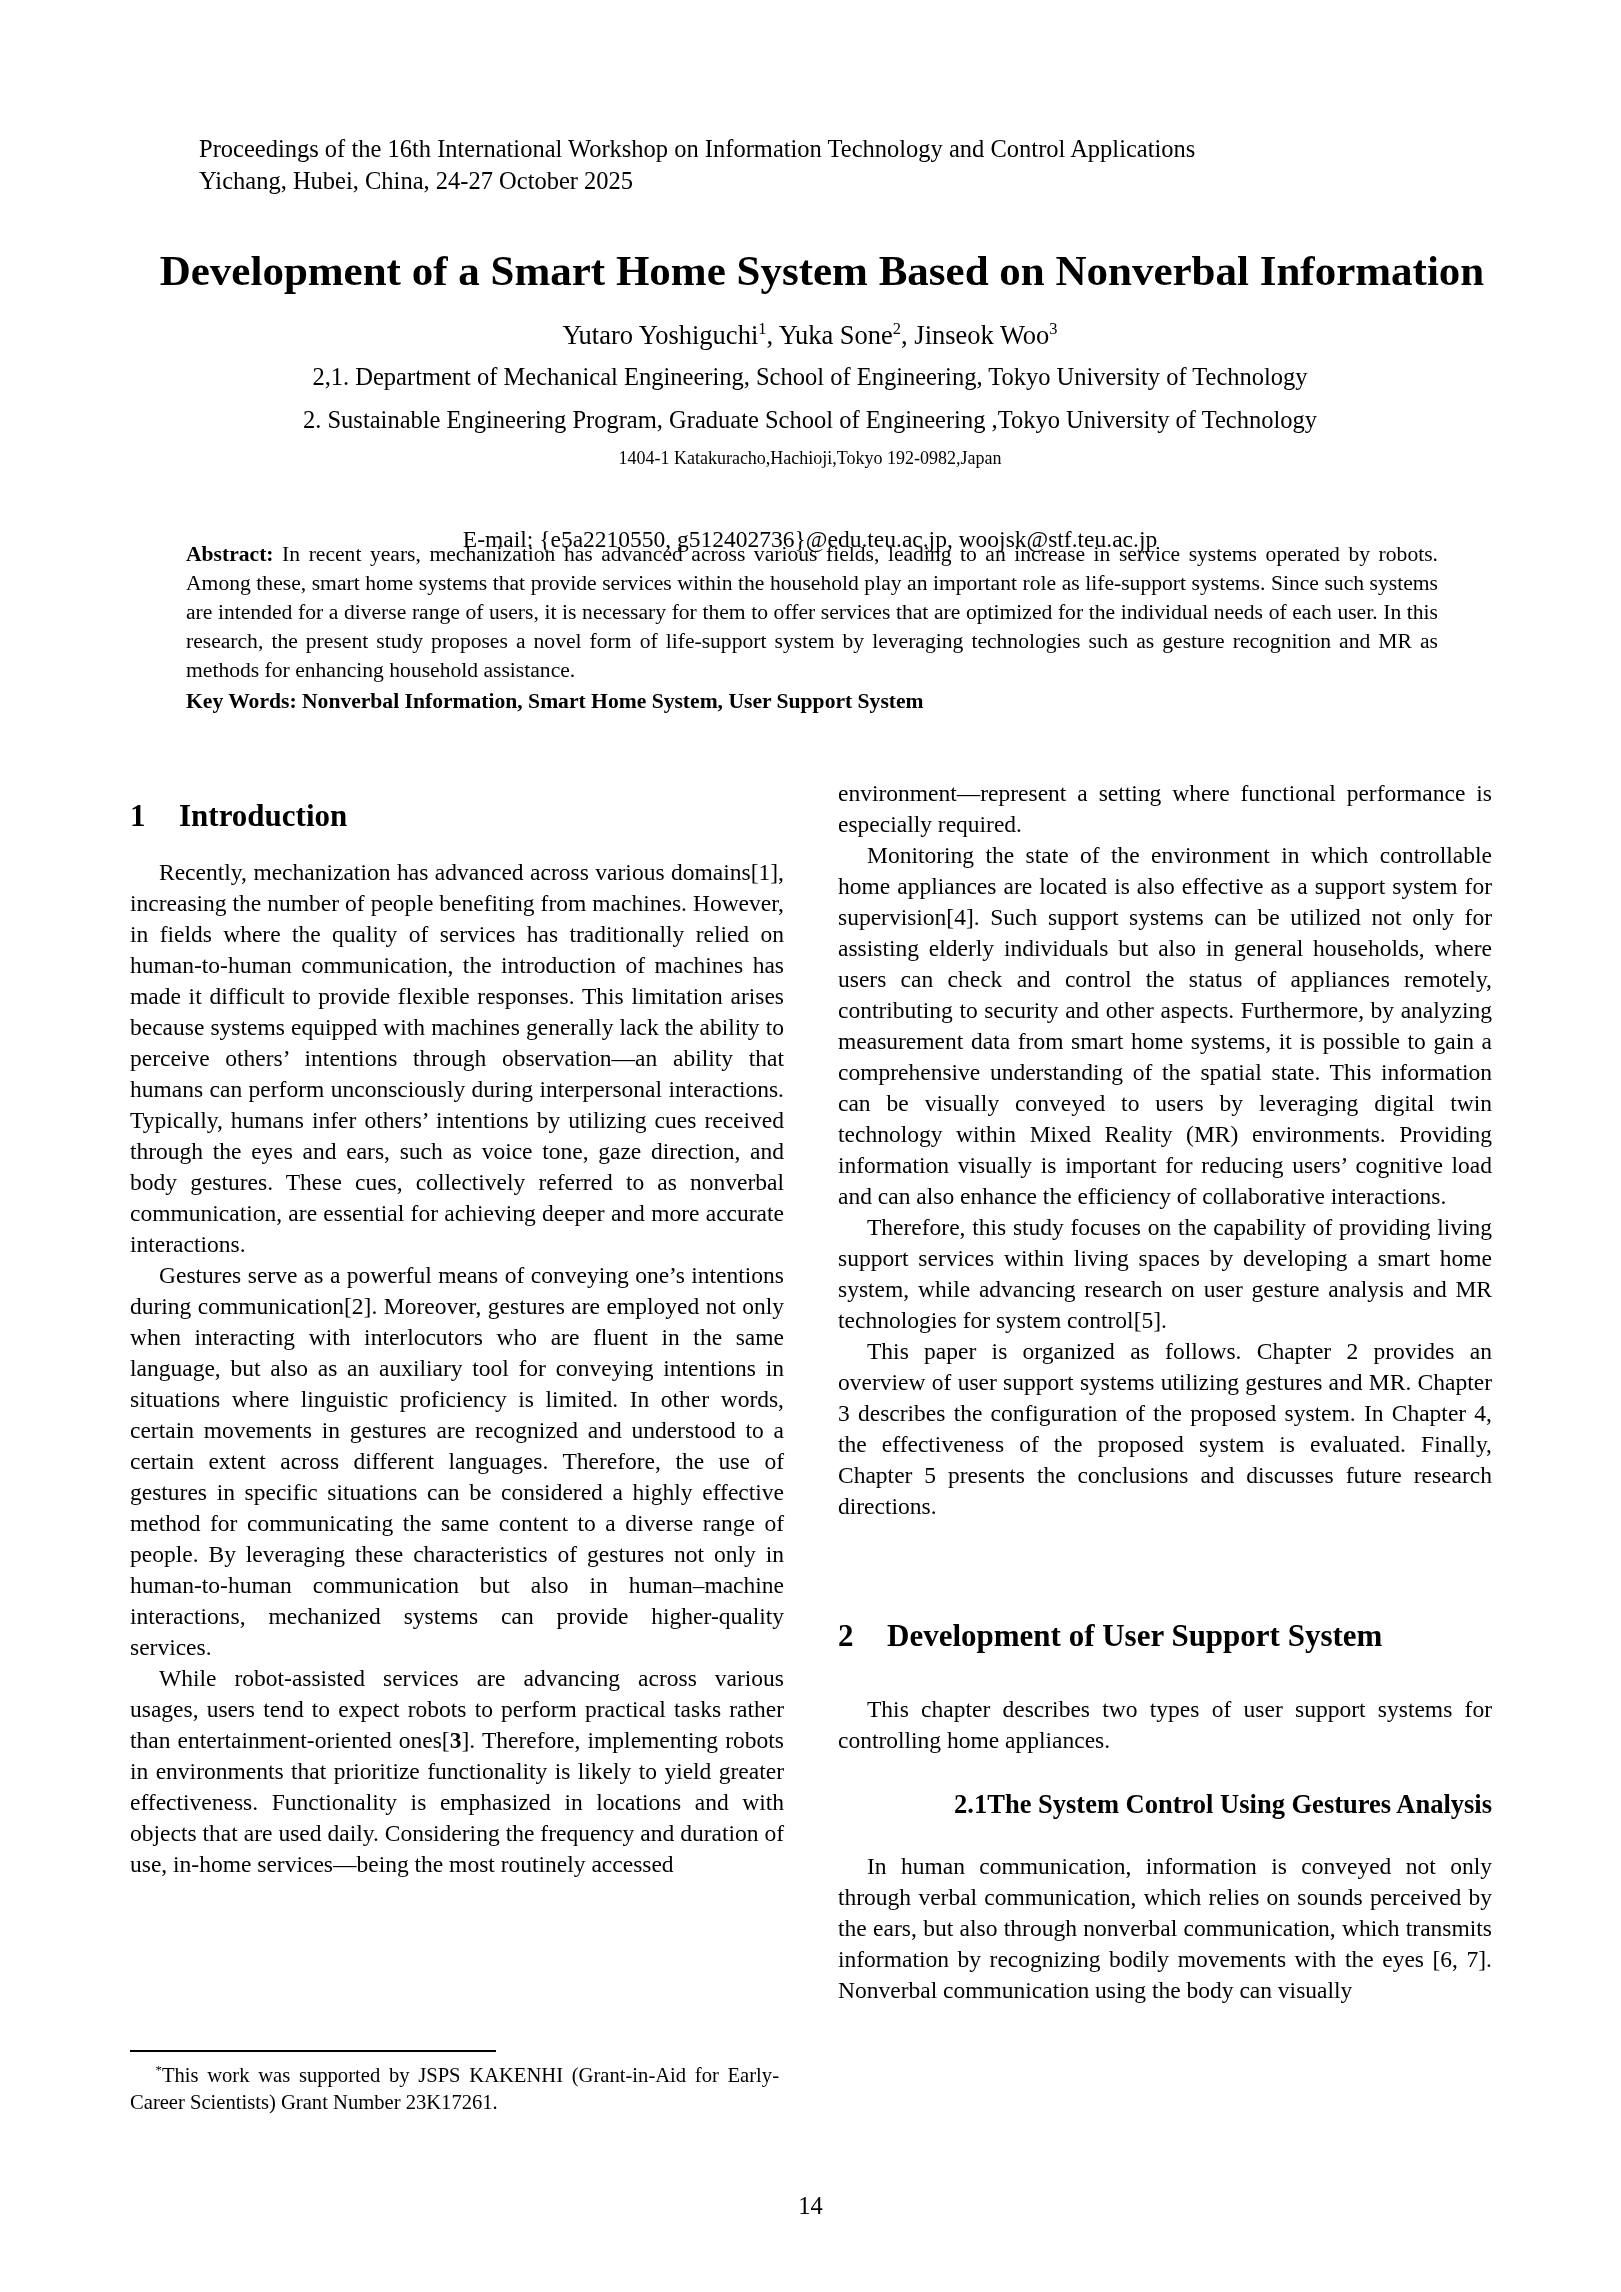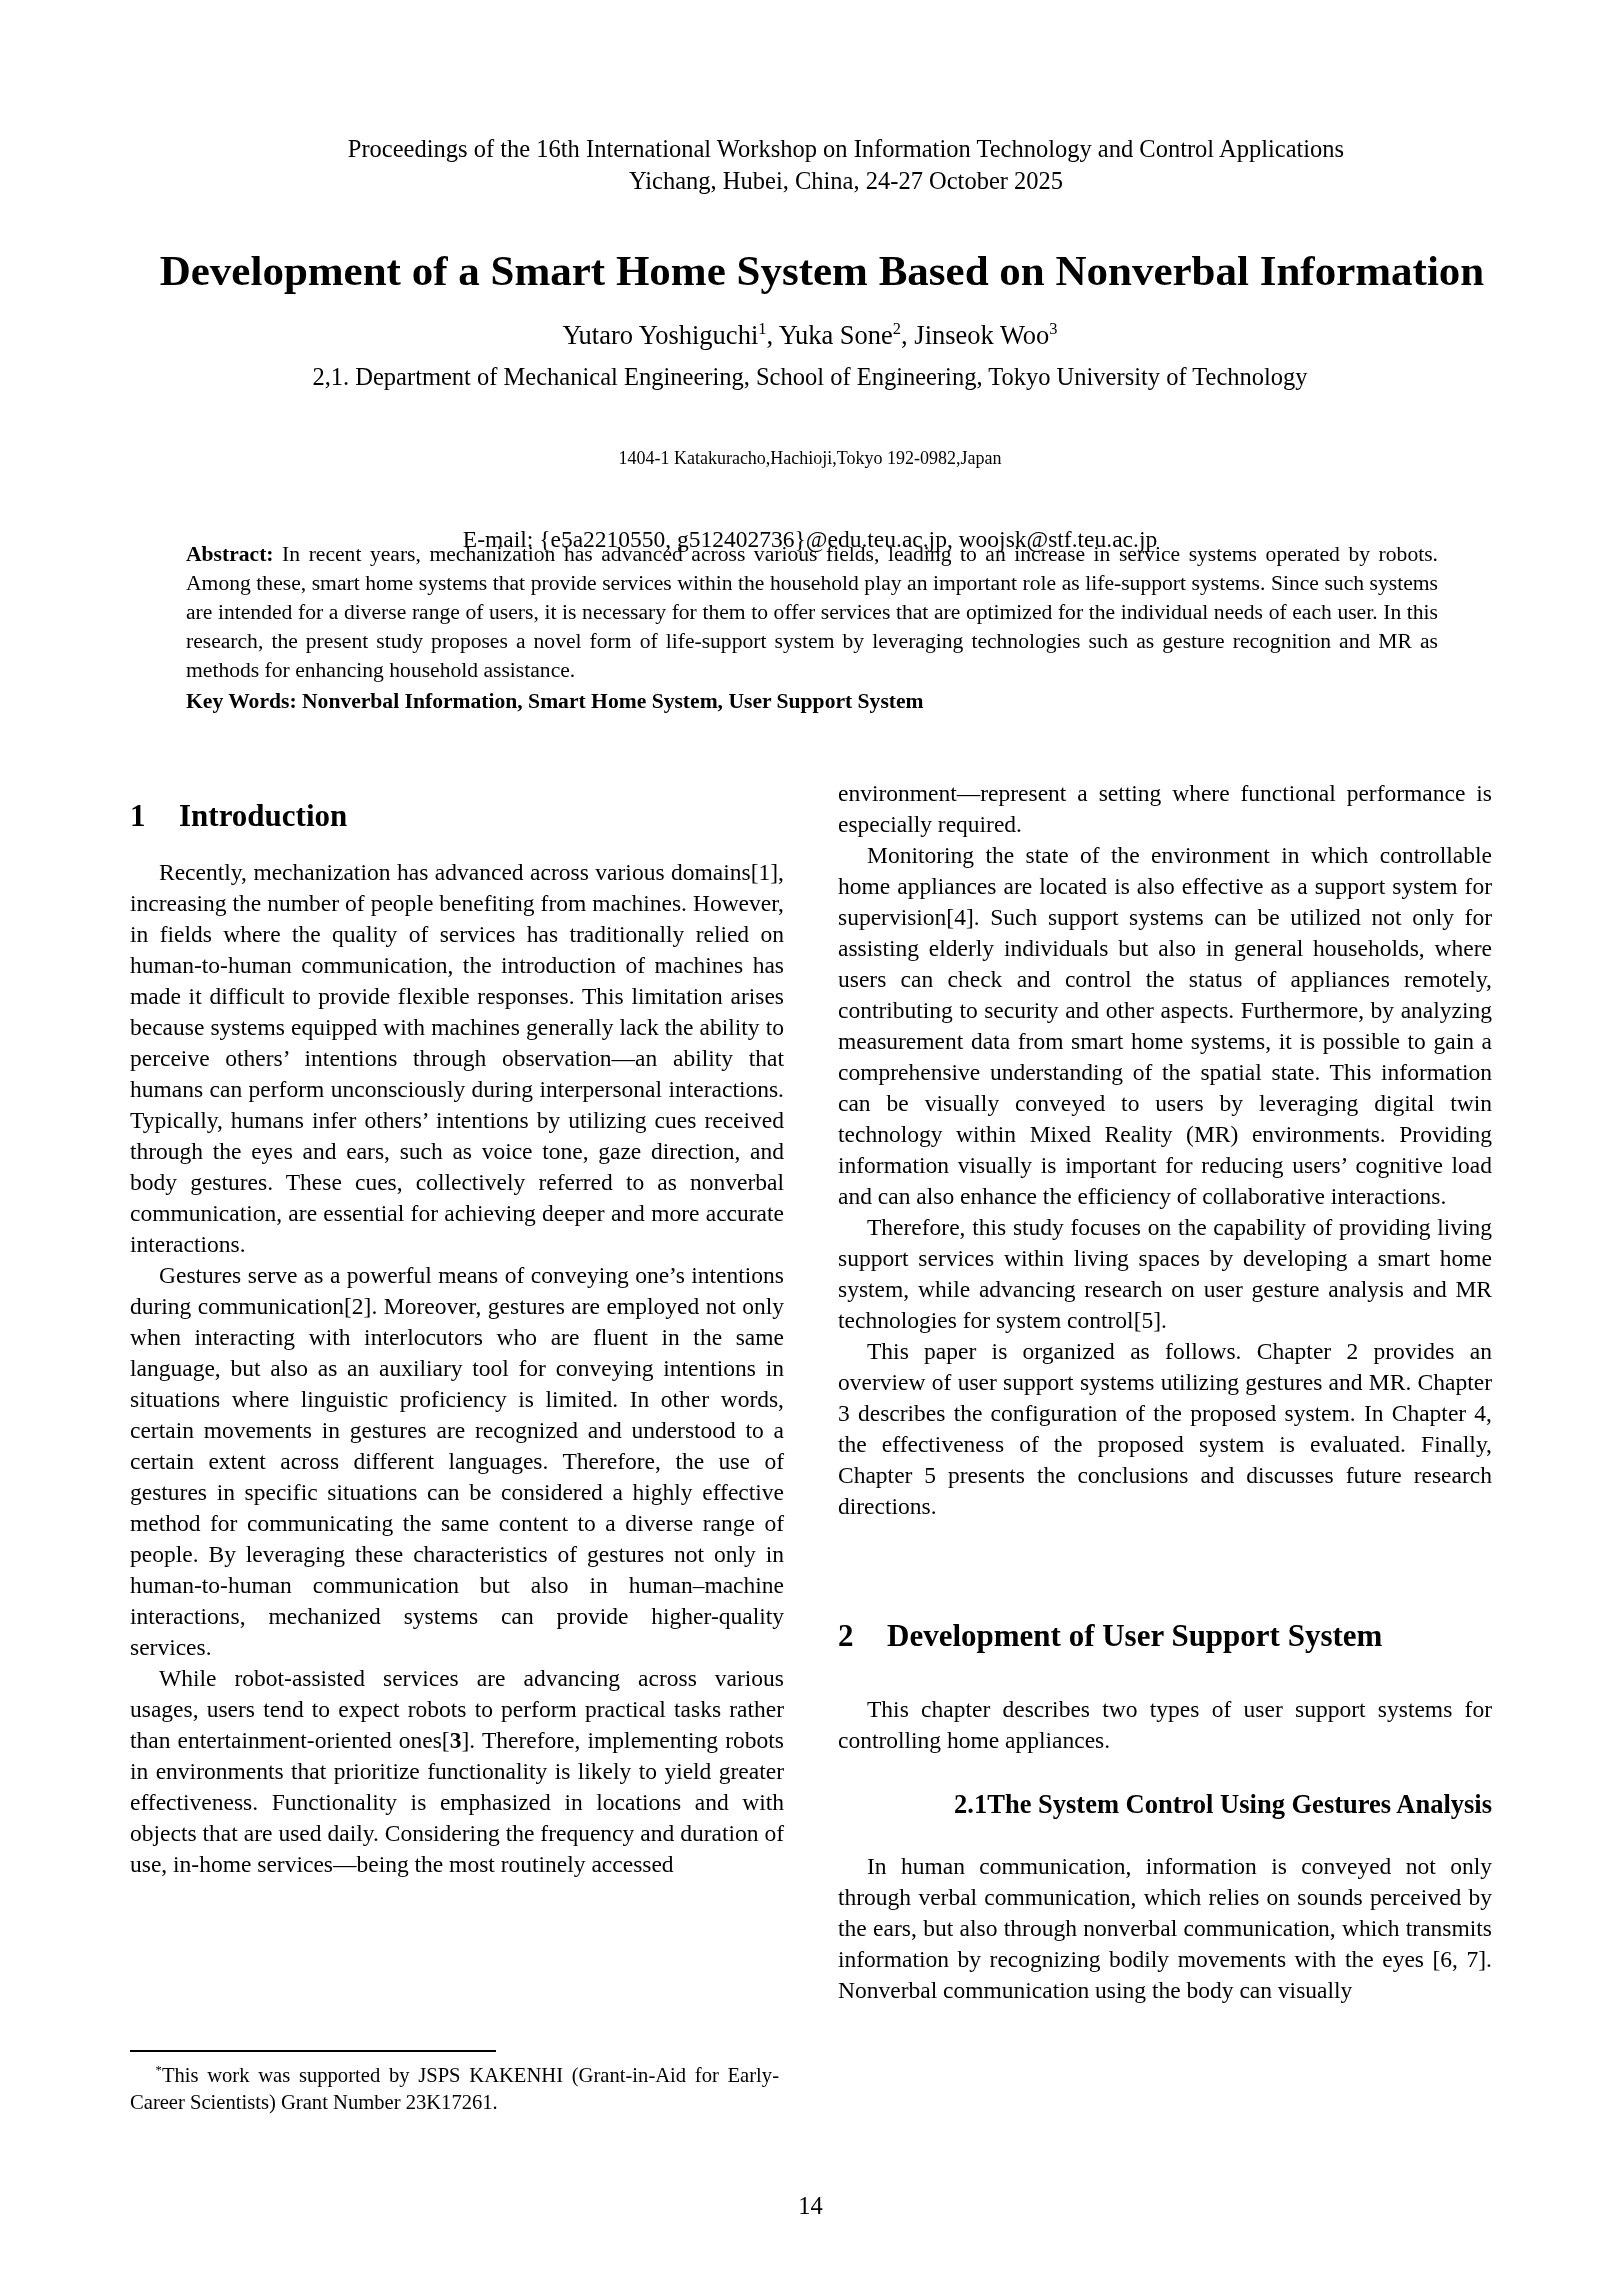--- a/index.html
+++ b/index.html
@@ -3,22 +3,22 @@
 <meta charset="utf-8">
 <style>
   html,body{margin:0;padding:0;}
   body{
     width:1621px;height:2293px;position:relative;background:#ffffff;color:#000;
     font-family:"Liberation Serif","DejaVu Serif",serif;
     -webkit-font-smoothing:antialiased;
   }
   .page{position:absolute;inset:0;overflow:hidden;}
   .hdr{
-    position:absolute;top:133px;right:138px;width:1274px;
-    text-align:center;font-size:24.5px;line-height:32px;font-family:Liberation Serif, serif;
+    position:absolute;top:133px;right:148px;width:1274px;
+    text-align:left;font-size:24.5px;line-height:32px;font-family:Liberation Serif, serif;
   }
   .title{
     position:absolute;top:235px;left:130px;width:1360px;margin:12px;
     text-align:center;font-size:43px;font-weight:bold;line-height:47px;
   }
   .authors{
     position:absolute;top:320px;left:130px;width:1360px;
     text-align:center;font-size:26.5px;
   }
   sup{font-size:0.62em;vertical-align:super;line-height:0;}
@@ -66,20 +66,21 @@
   <div class="hdr">
     <div>Proceedings of the 16th International Workshop on Information Technology and Control Applications</div>
     <div>Yichang, Hubei, China, 24-27 October 2025</div>
   </div>
 
   <h1 class="title">Development of a Smart Home System Based on Nonverbal Information</h1>
 
   <div class="authors"><span><span>Yutaro Yoshiguchi</span><sup>1</sup><span>, </span></span><span><span>Yuka Sone</span><sup>2</sup><span>, </span></span><span><span>Jinseok Woo</span><sup>3</sup><span></span></span></div>
 
   <div class="affil affil1">2,1. Department of Mechanical Engineering, School of Engineering, Tokyo University of Technology</div>
+  <div class="affil affil2">2. Sustainable Engineering Program, Graduate School of Engineering ,Tokyo University of Technology</div>
   <div class="addr">1404-1 Katakuracho,Hachioji,Tokyo 192-0982,Japan</div>
   <div class="email">E-mail: {e5a2210550, g512402736}@edu.teu.ac.jp, woojsk@stf.teu.ac.jp</div>
 
   <div class="abs-block">
     <div><span class="b">Abstract:</span> <span>In recent years, mechanization has advanced across various fields, leading to an increase in service systems operated by robots. Among these, smart home systems that provide services within the household play an important role as life-support systems. Since such systems are intended for a diverse range of users, it is necessary for them to offer services that are optimized for the individual needs of each user. In this research, the present study proposes a novel form of life-support system by leveraging technologies such as gesture recognition and MR as methods for enhancing household assistance.</span></div>
     <div class="kw"><span>Key Words:</span> <span>Nonverbal Information, Smart Home System, User Support System</span></div>
   </div>
 
   <div class="col col-left">
     <div class="h1"><span class="hnum">1</span><span>Introduction</span></div>

